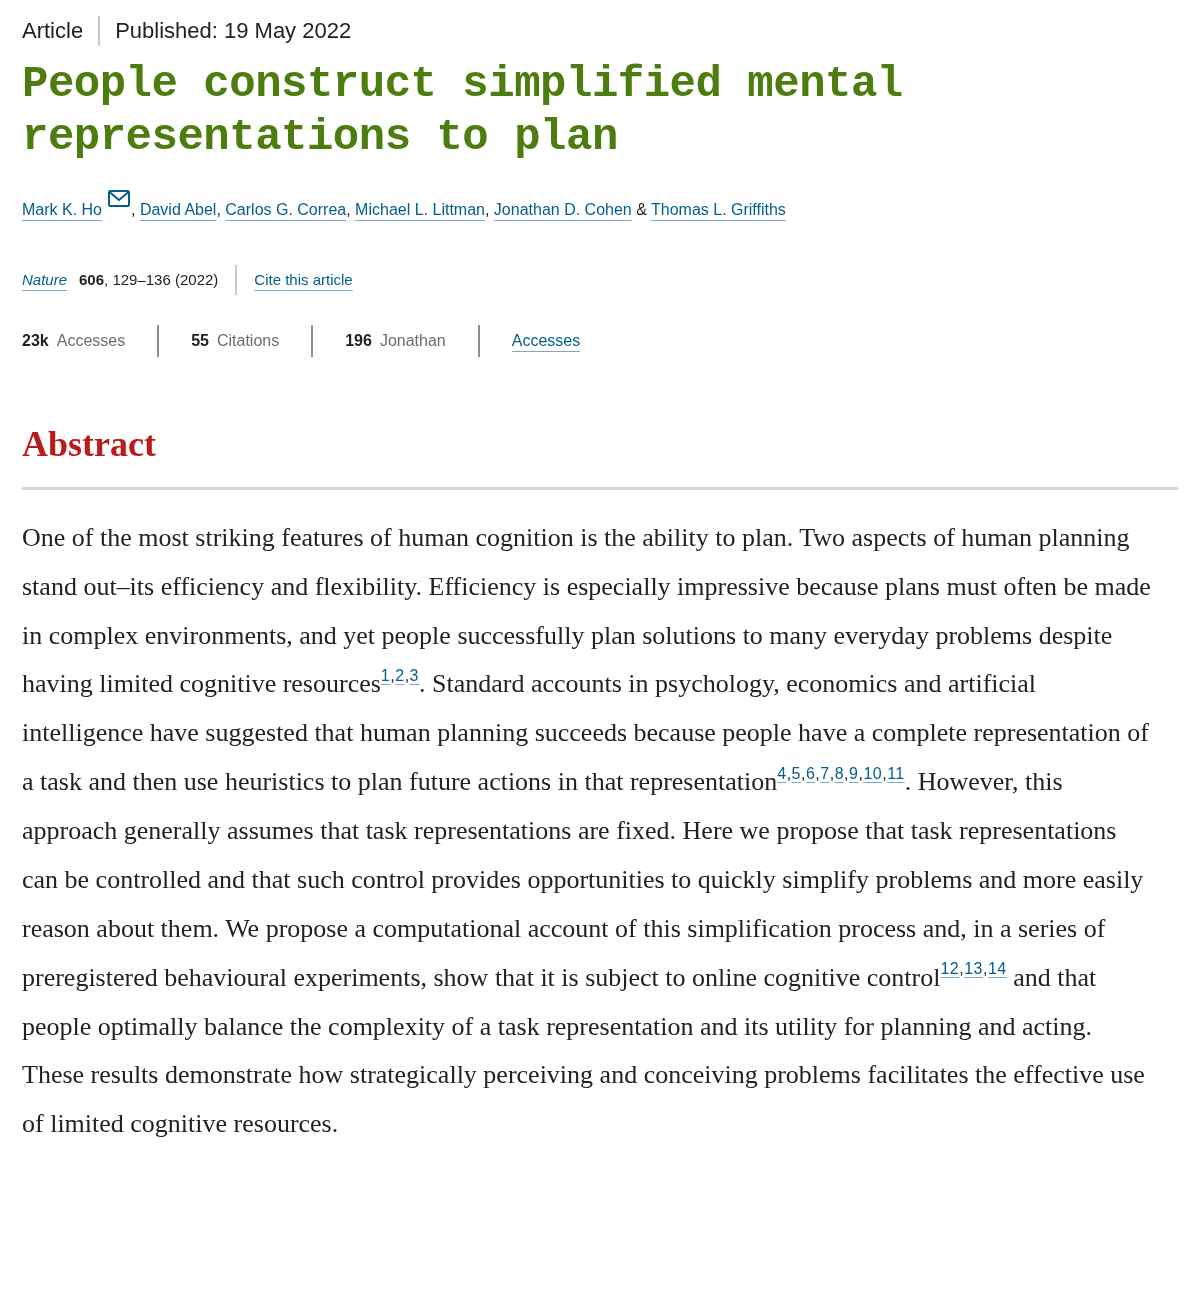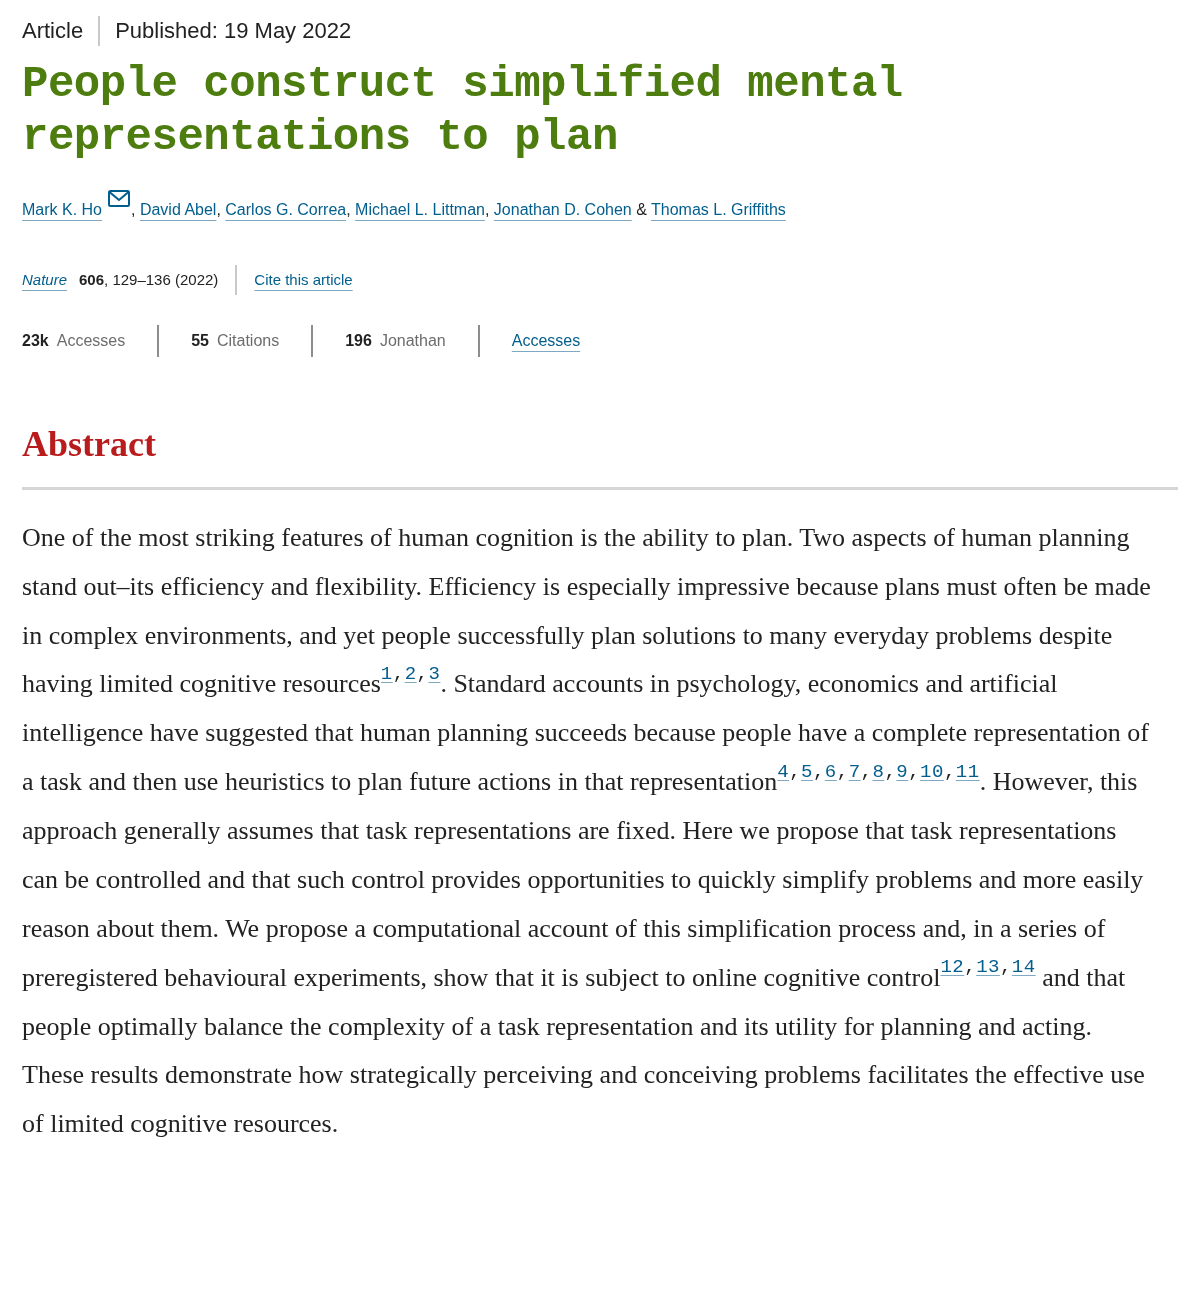--- a/index.html
+++ b/index.html
@@ -115,26 +115,26 @@
   .abstract-text {
     font-family: "Liberation Serif", "DejaVu Serif", serif;
     font-size: 26px;
     line-height: 1.88;
     color: #222222;
     margin-top: 24px;
     padding-right: 20px;
     text-align: left;
   }
   sup.refs {
-    font-size: 19px;
+    font-size: 16px;
     line-height: 0;
     position: relative;
     vertical-align: baseline;
     top: -0.7em;
-    font-family: Liberation Mono, monospace;
+    font-family: Liberation Sans, sans-serif;
     letter-spacing: 0.5px;
   }
   sup.refs a {
     text-underline-offset: 3px;
     text-decoration-color: #7fa9c2;
   }
   sup.refs .ref-comma { color: #222222; }
 </style>
 </head>
 <body>

